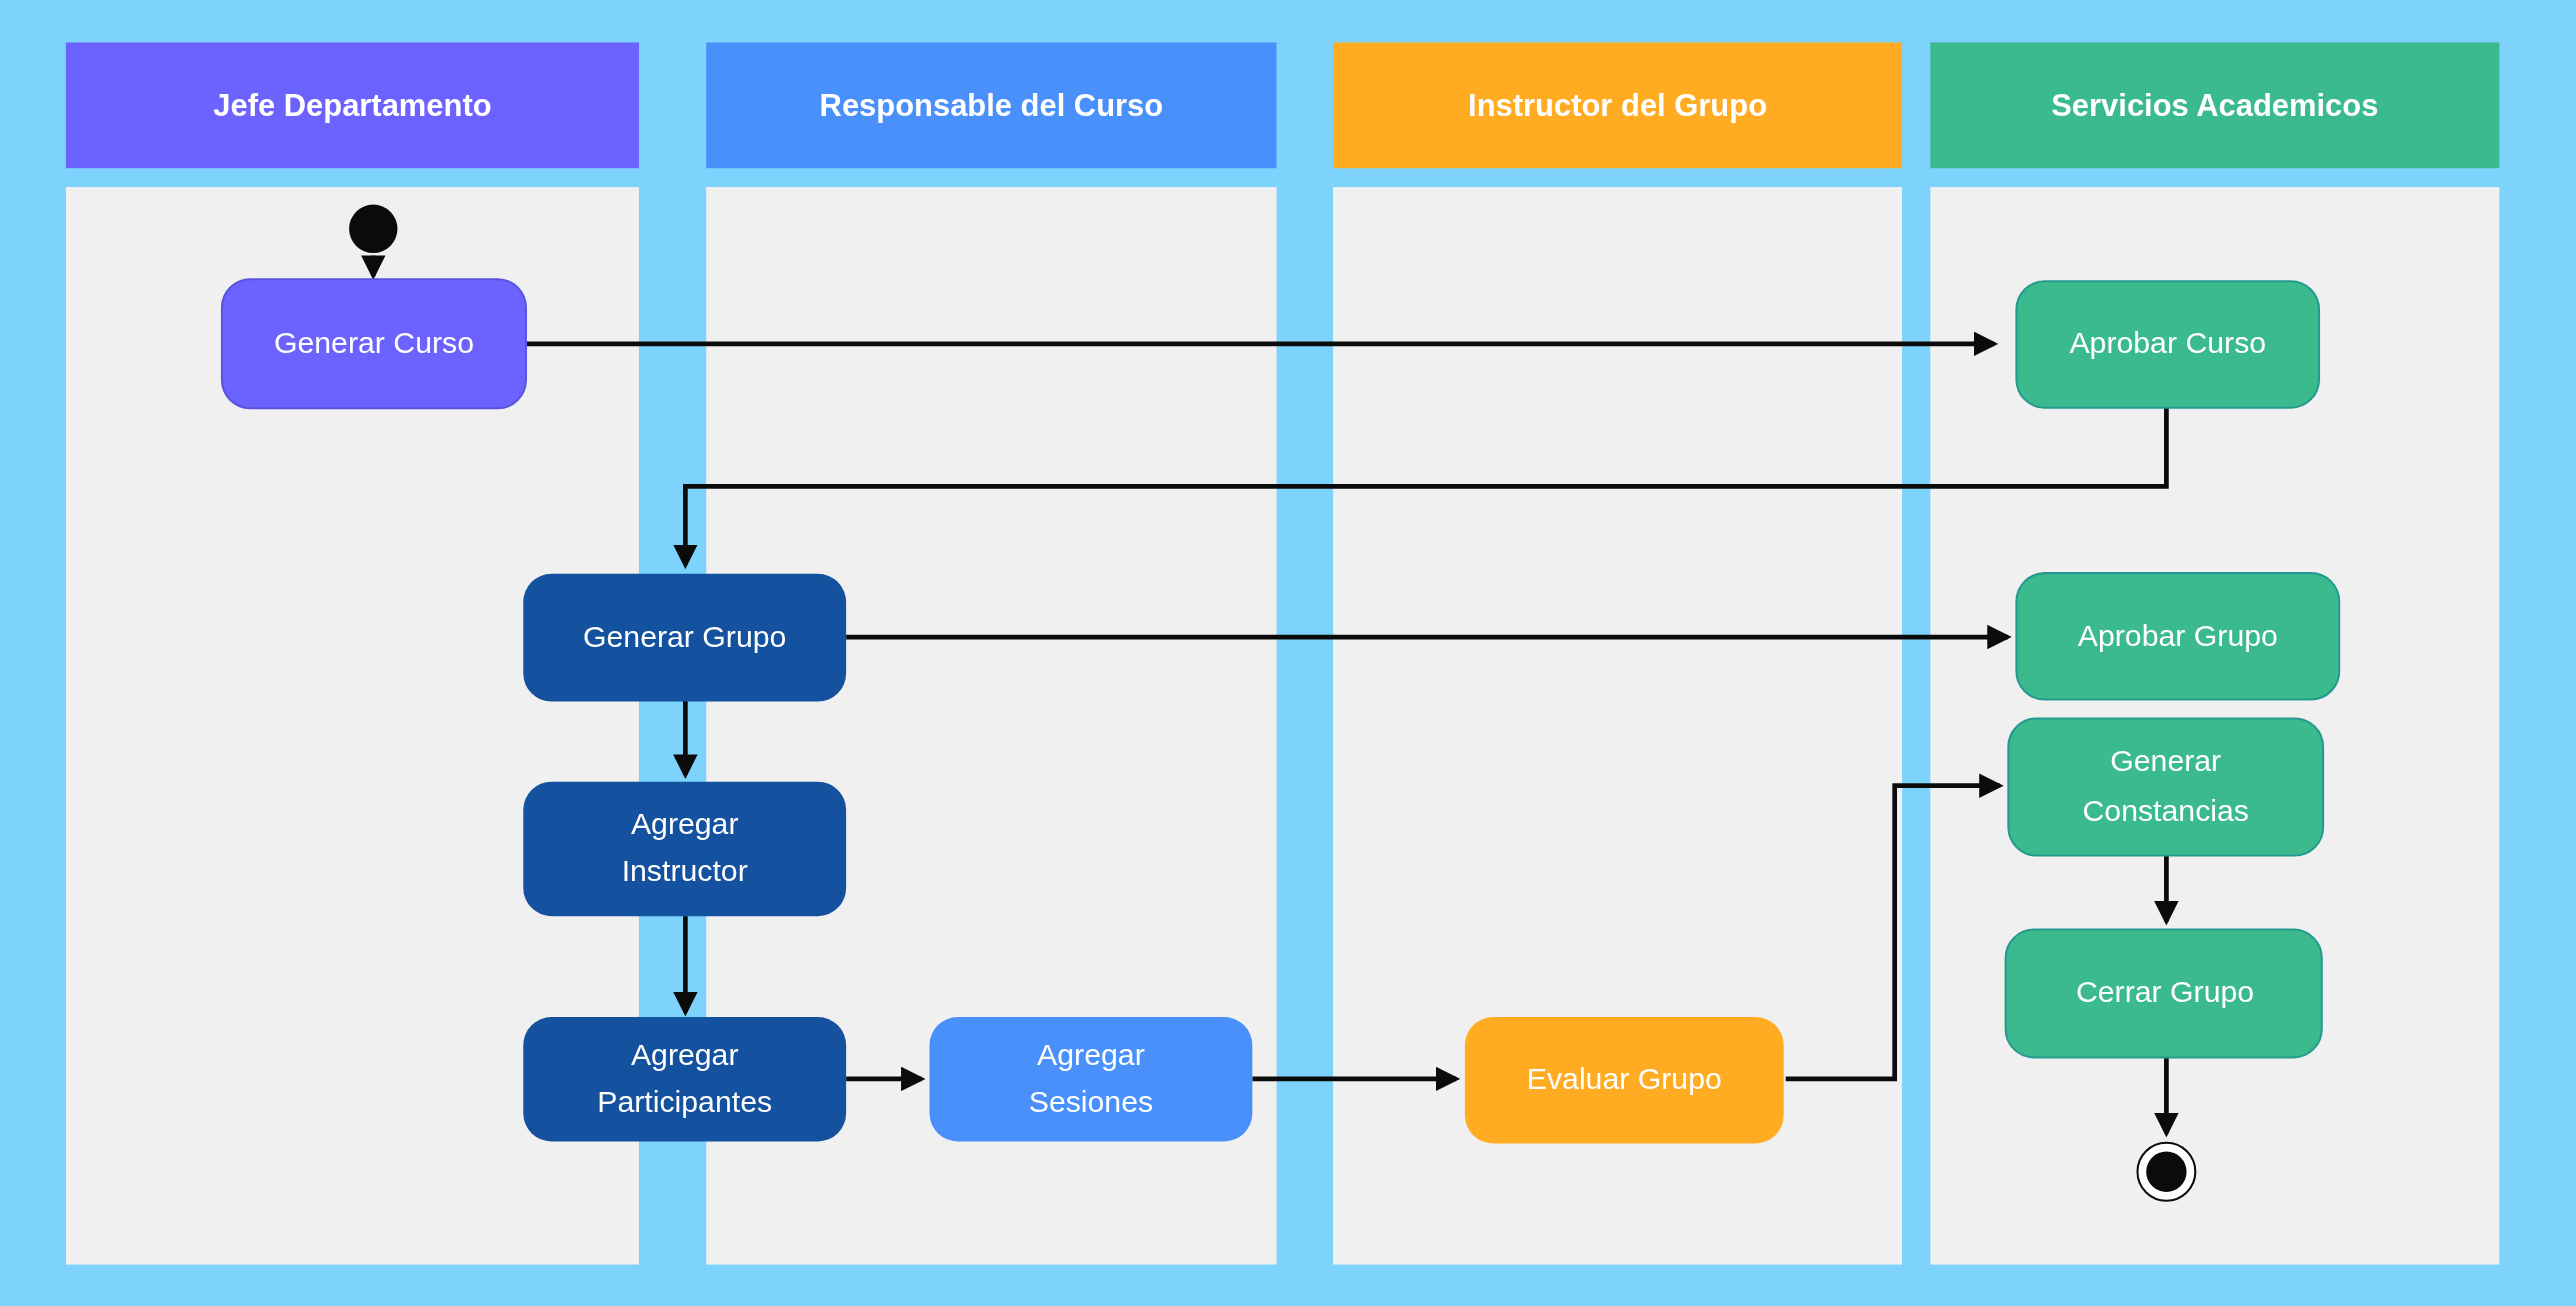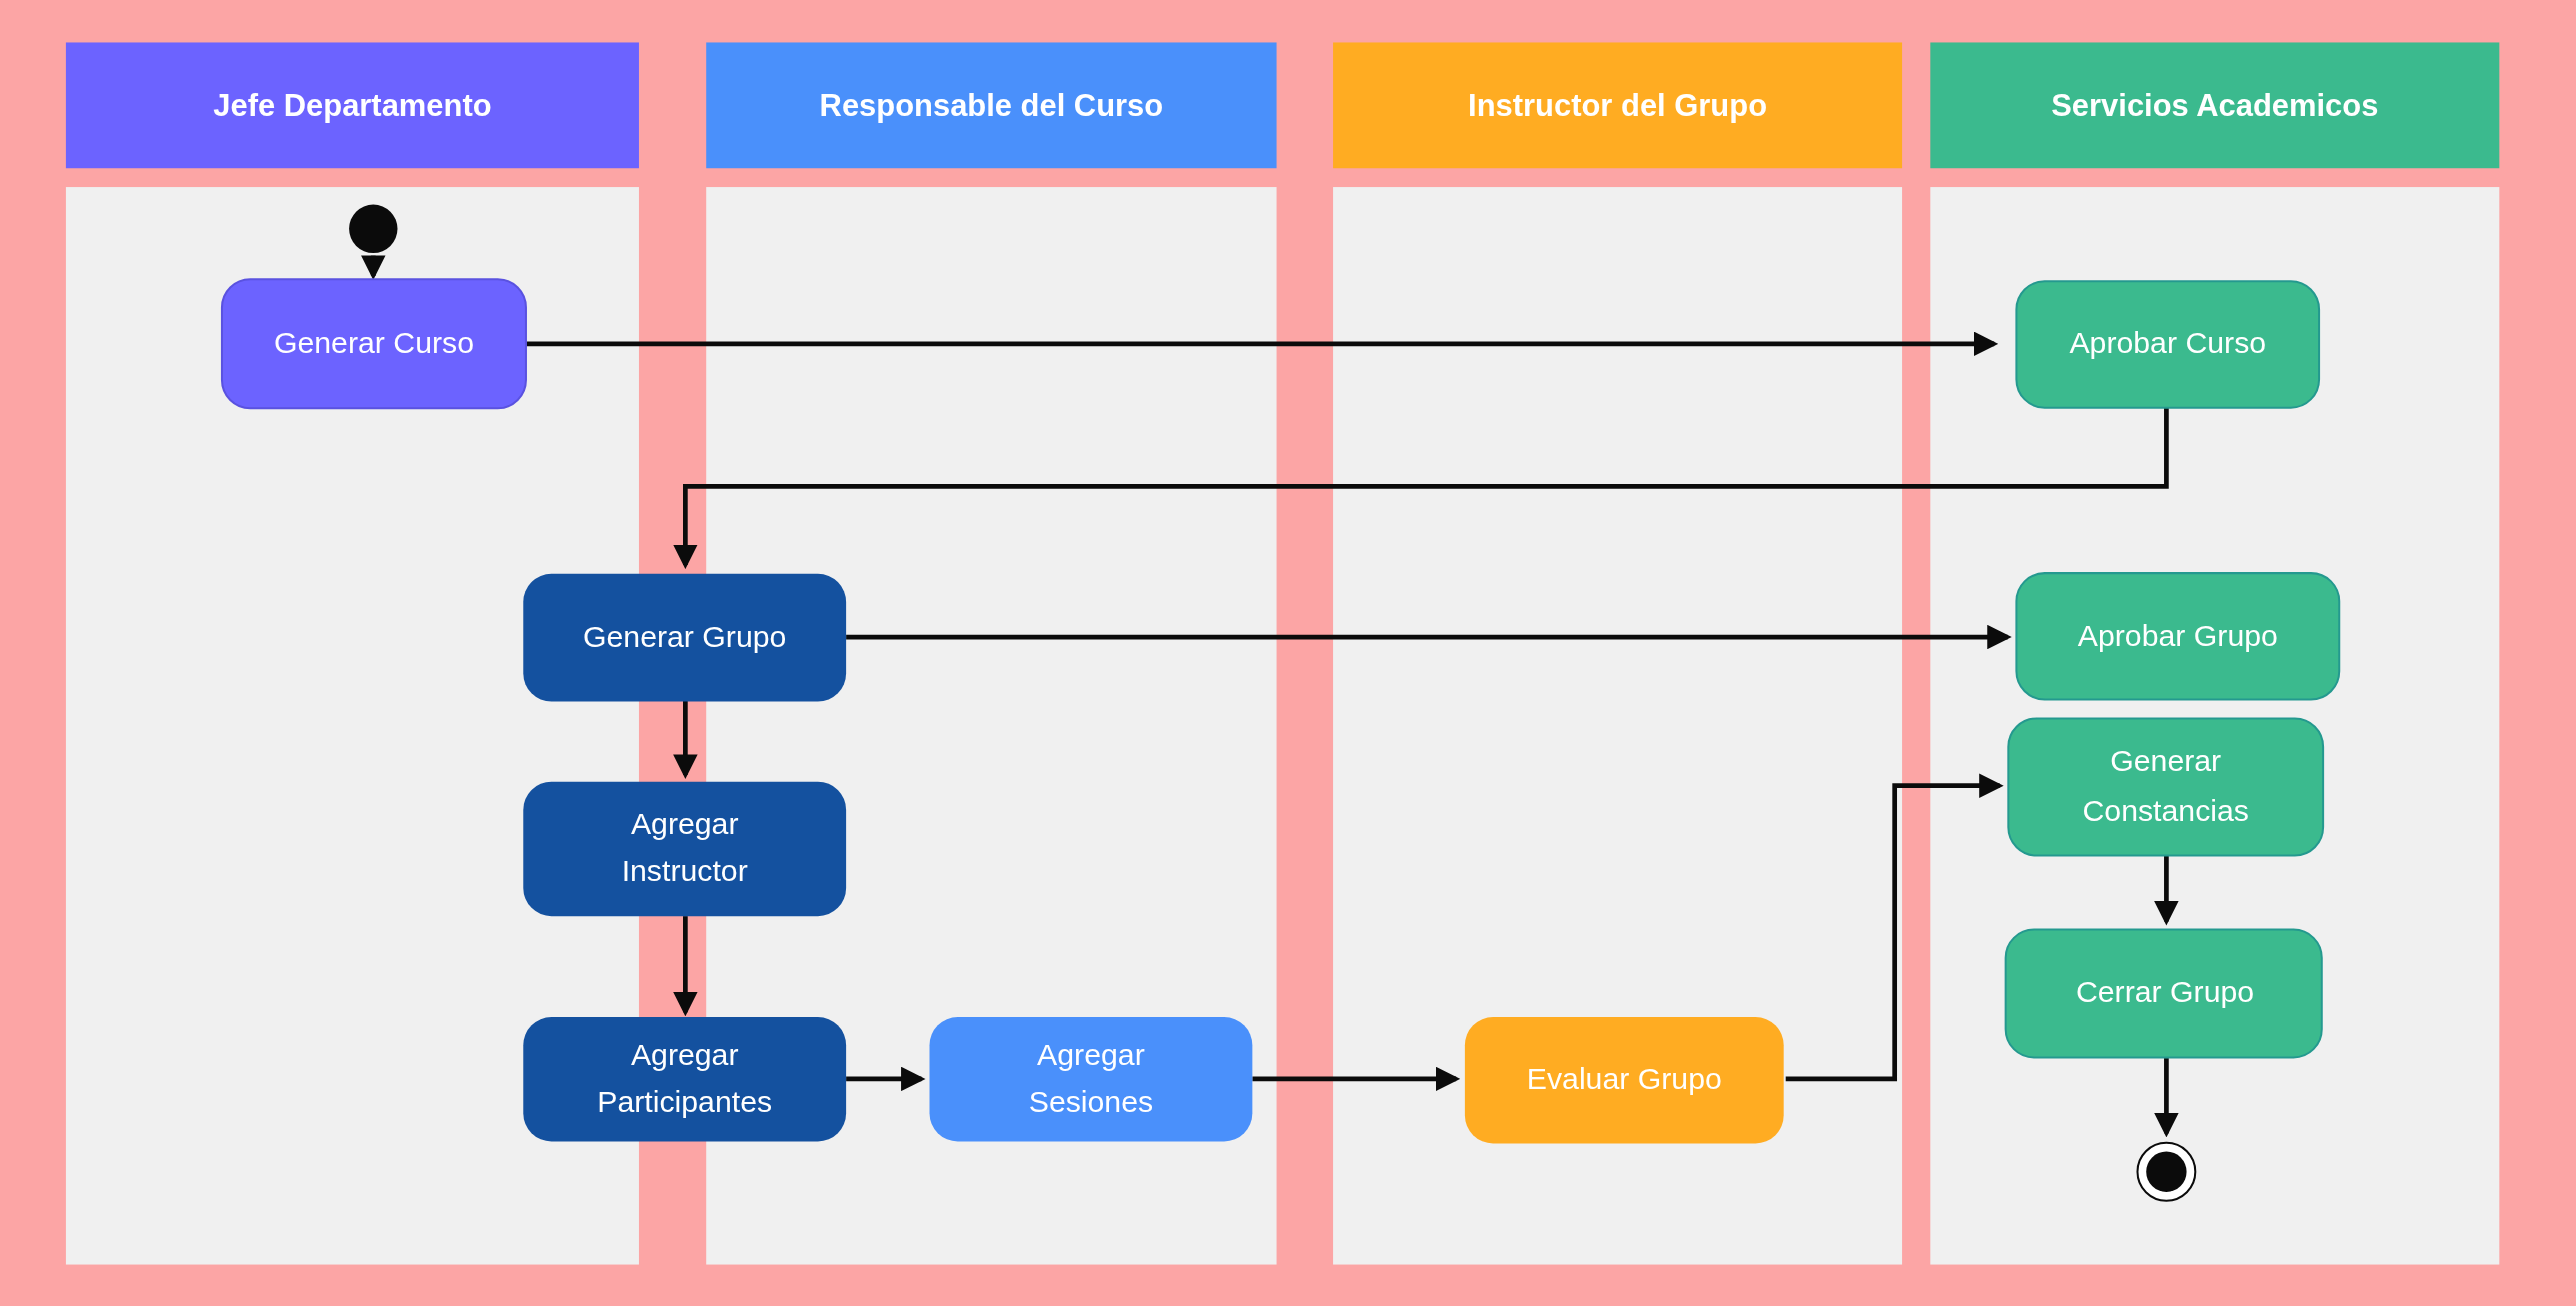--- a/index.html
+++ b/index.html
@@ -10,21 +10,21 @@
   body {
     width: 2576px;
     height: 1307px;
     font-family: "Liberation Sans", sans-serif;
     overflow: hidden;
   }
   #diagram-root {
     position: relative;
     width: 2576px;
     height: 1307px;
-    background: #fca5a5;
+    background: #7dd3fc;
   }
   svg.canvas {
     position: absolute;
     top: 0;
     left: 0;
     width: 2576px;
     height: 1307px;
     display: block;
   }
   .lane-title {

